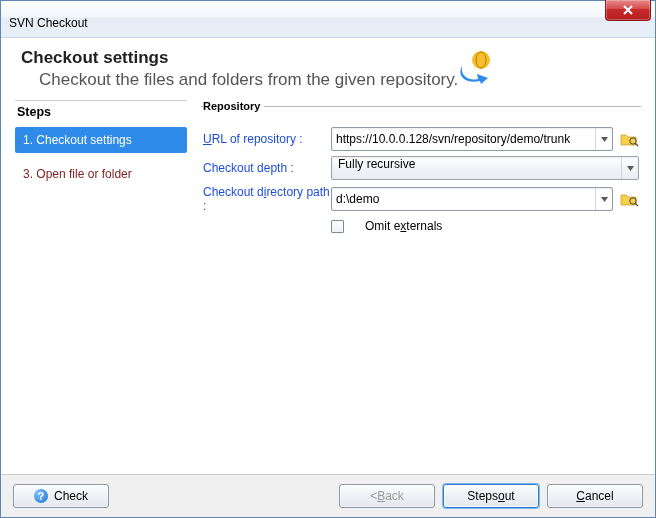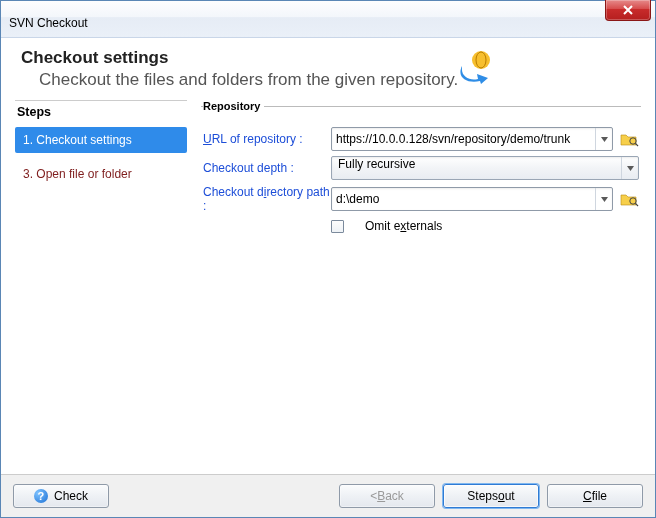--- a/index.html
+++ b/index.html
@@ -158,17 +158,17 @@
         <span class="u">B</span>
         <span>ack</span>
       </div>
     <div class="btn primary">
         <span>Steps</span>
         <span class="u">o</span>
         <span>ut</span>
       </div>
     <div class="btn">
         <span class="u">C</span>
-        <span>file</span>
+        <span>ancel</span>
       </div>
   </div>
 
 </div>
 
 </body></html>

